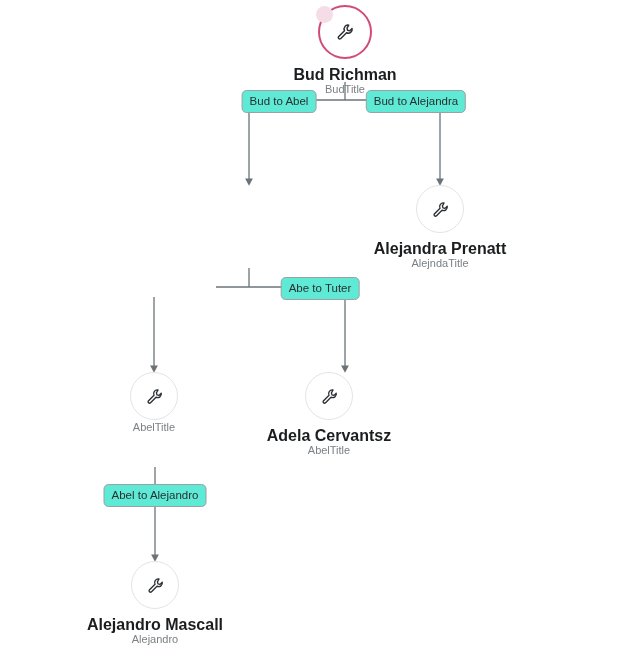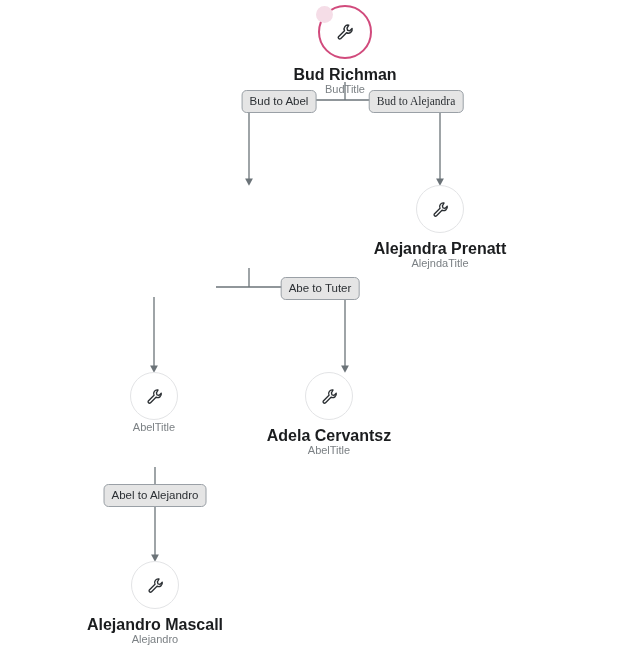--- a/index.html
+++ b/index.html
@@ -79,21 +79,21 @@
   .node-title {
     font-size: 11px;
     color: #7b8084;
     line-height: 15px;
     white-space: nowrap;
   }
 
   
   .edge-label {
     position: absolute;
-    background: #e5e5e5;
+    background: #5eead4;
     border: 1px solid #9aa0a6;
     border-radius: 5px;
     font-size: 11.5px;
     color: #2b2f33;
     padding: 3px 7px 4px 7px;
     line-height: 14px;
     white-space: nowrap;
     box-sizing: border-box;
     transform: translateX(-50%);
   }
@@ -186,20 +186,20 @@
           <path d="M16.5 3.8a4.6 4.6 0 0 0-5.1 6.6L4.2 17.6a1.8 1.8 0 0 0 2.5 2.5l7.2-7.2a4.6 4.6 0 0 0 6.6-5.1l-2.8 2.8-2.6-.7-.7-2.6z"></path>
         </svg>
       </span>
     </div>
     <div class="node-name">Alejandro Mascall</div>
     <div class="node-title">Alejandro</div>
   </div>
 
   <div class="edge-label" style="left:279px; top:90px;">Bud to Abel</div>
 
-  <div class="edge-label" style="left:416px; top:90px;font-family:Liberation Serif, serif;">Bud to Alejandra</div>
+  <div class="edge-label" style="left:416px; top:90px;">Bud to Alejandra</div>
 
 
   <div class="edge-label" style="left:320px; top:277px;">Abe to Tuter</div>
 
   <div class="edge-label" style="left:155px; top:484px;">Abel to Alejandro</div>
 
 </div>
 
 </body></html>

